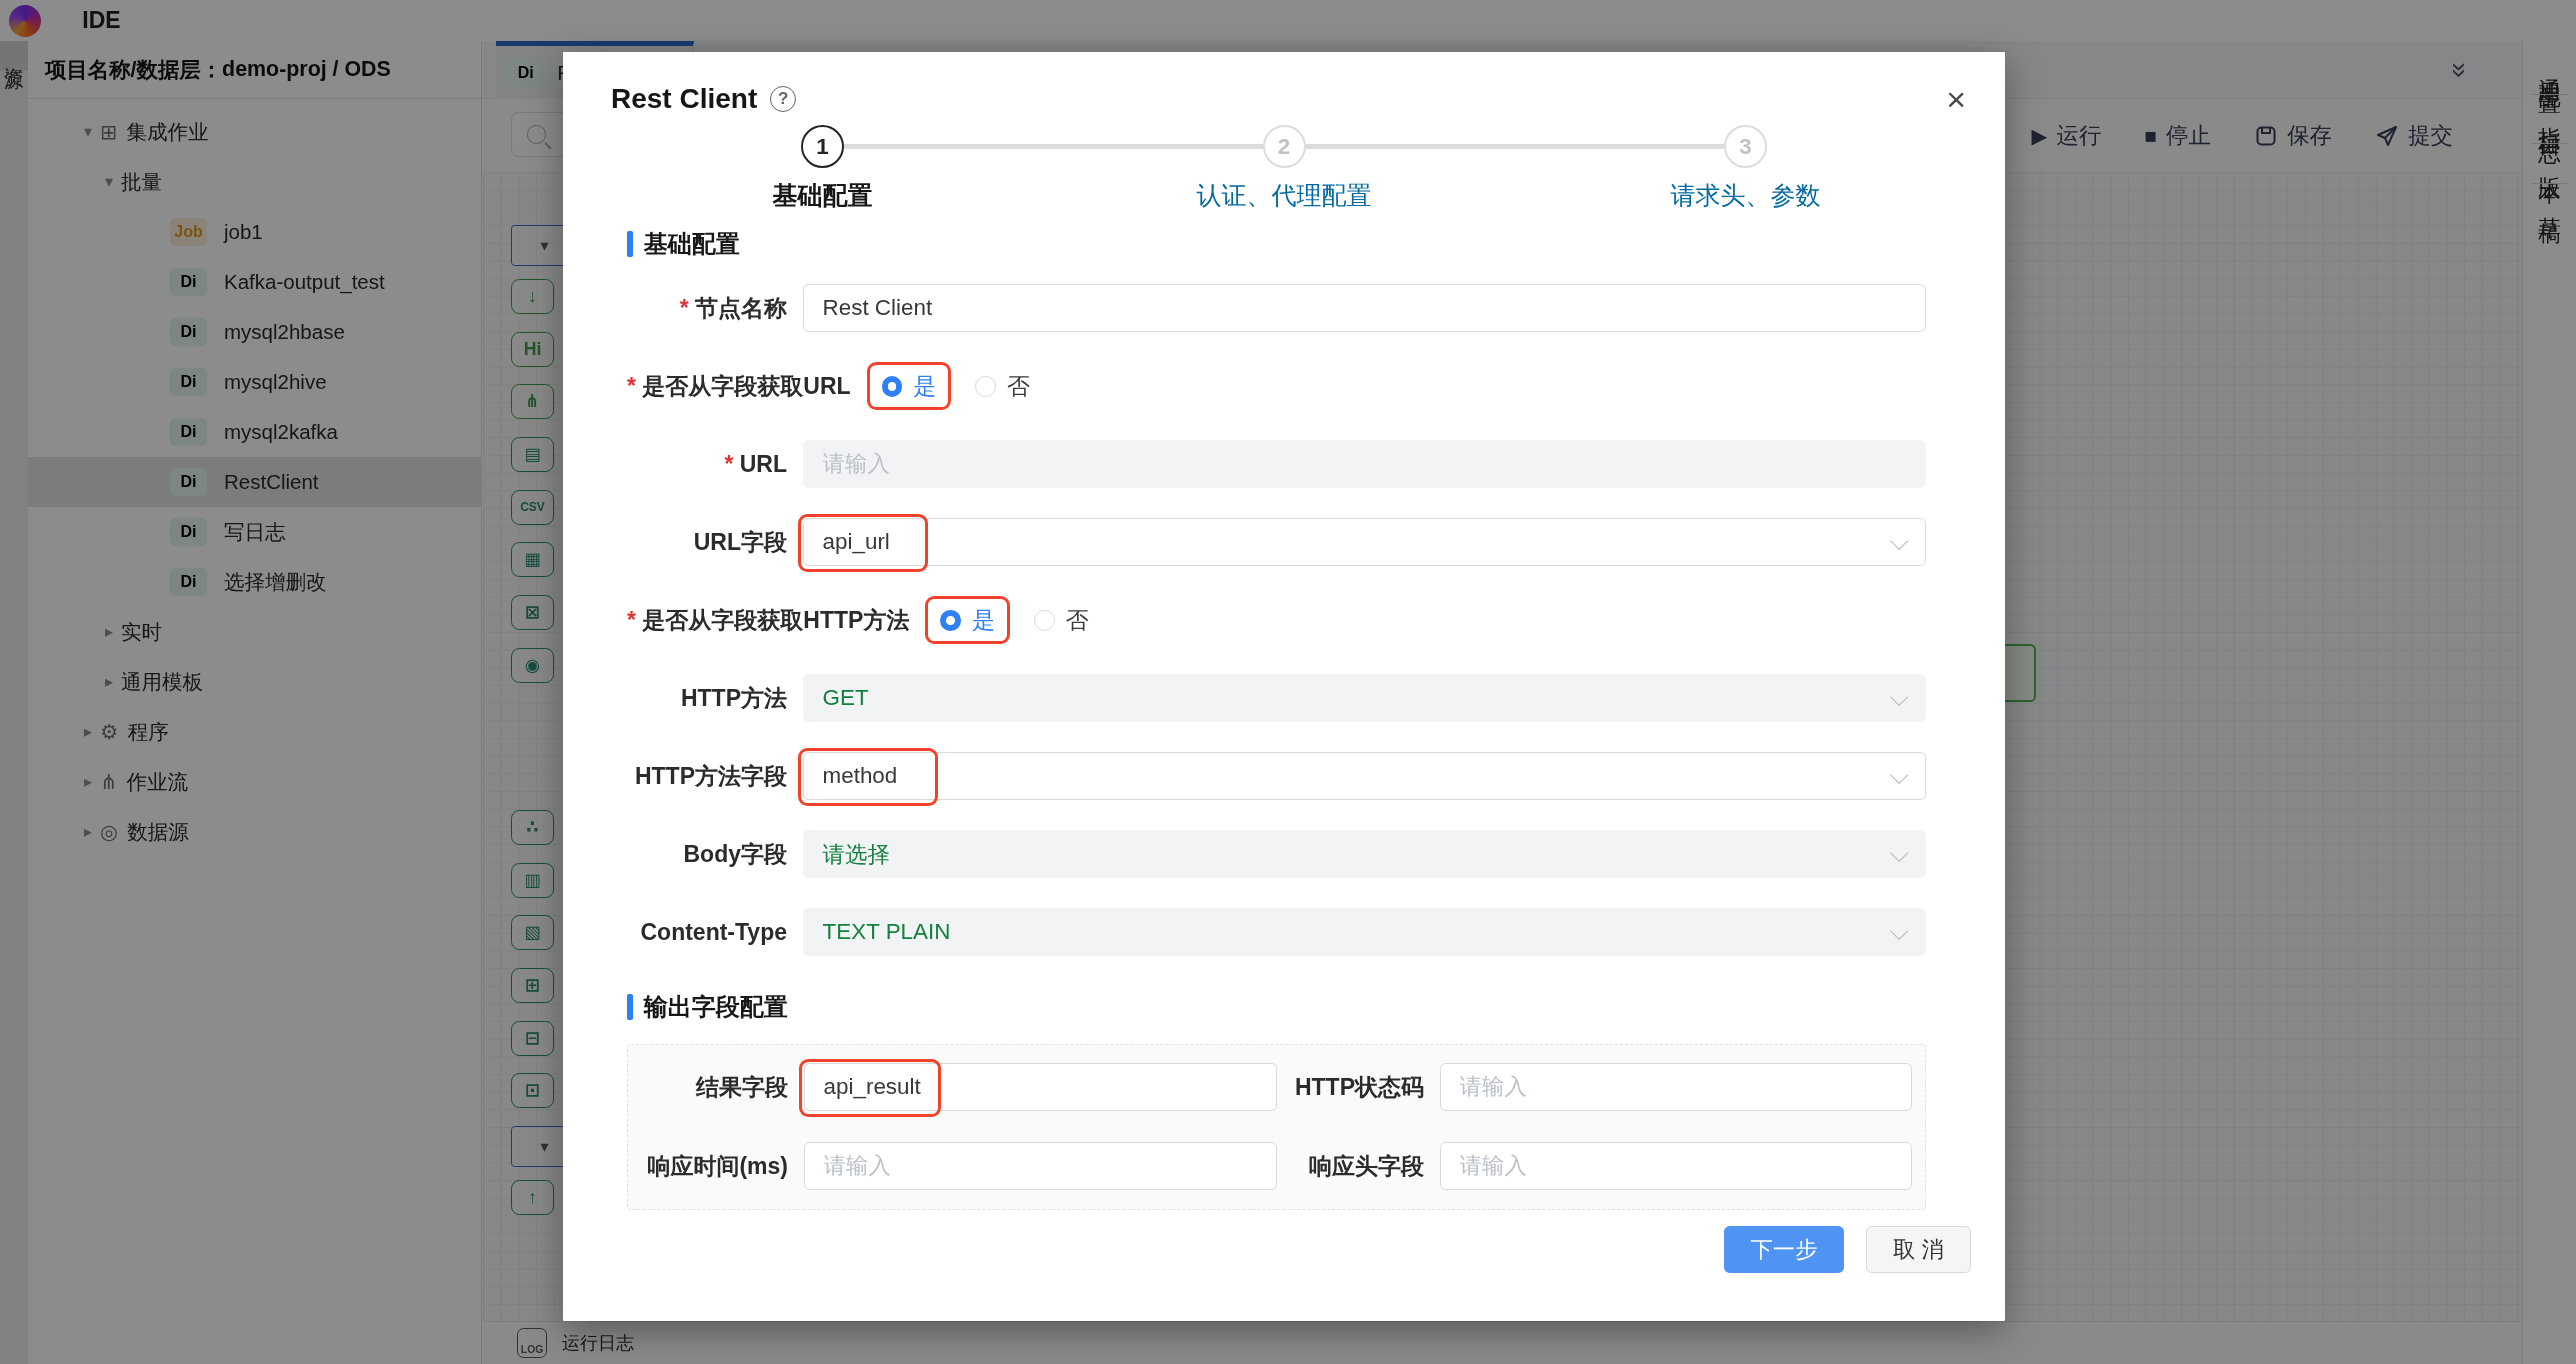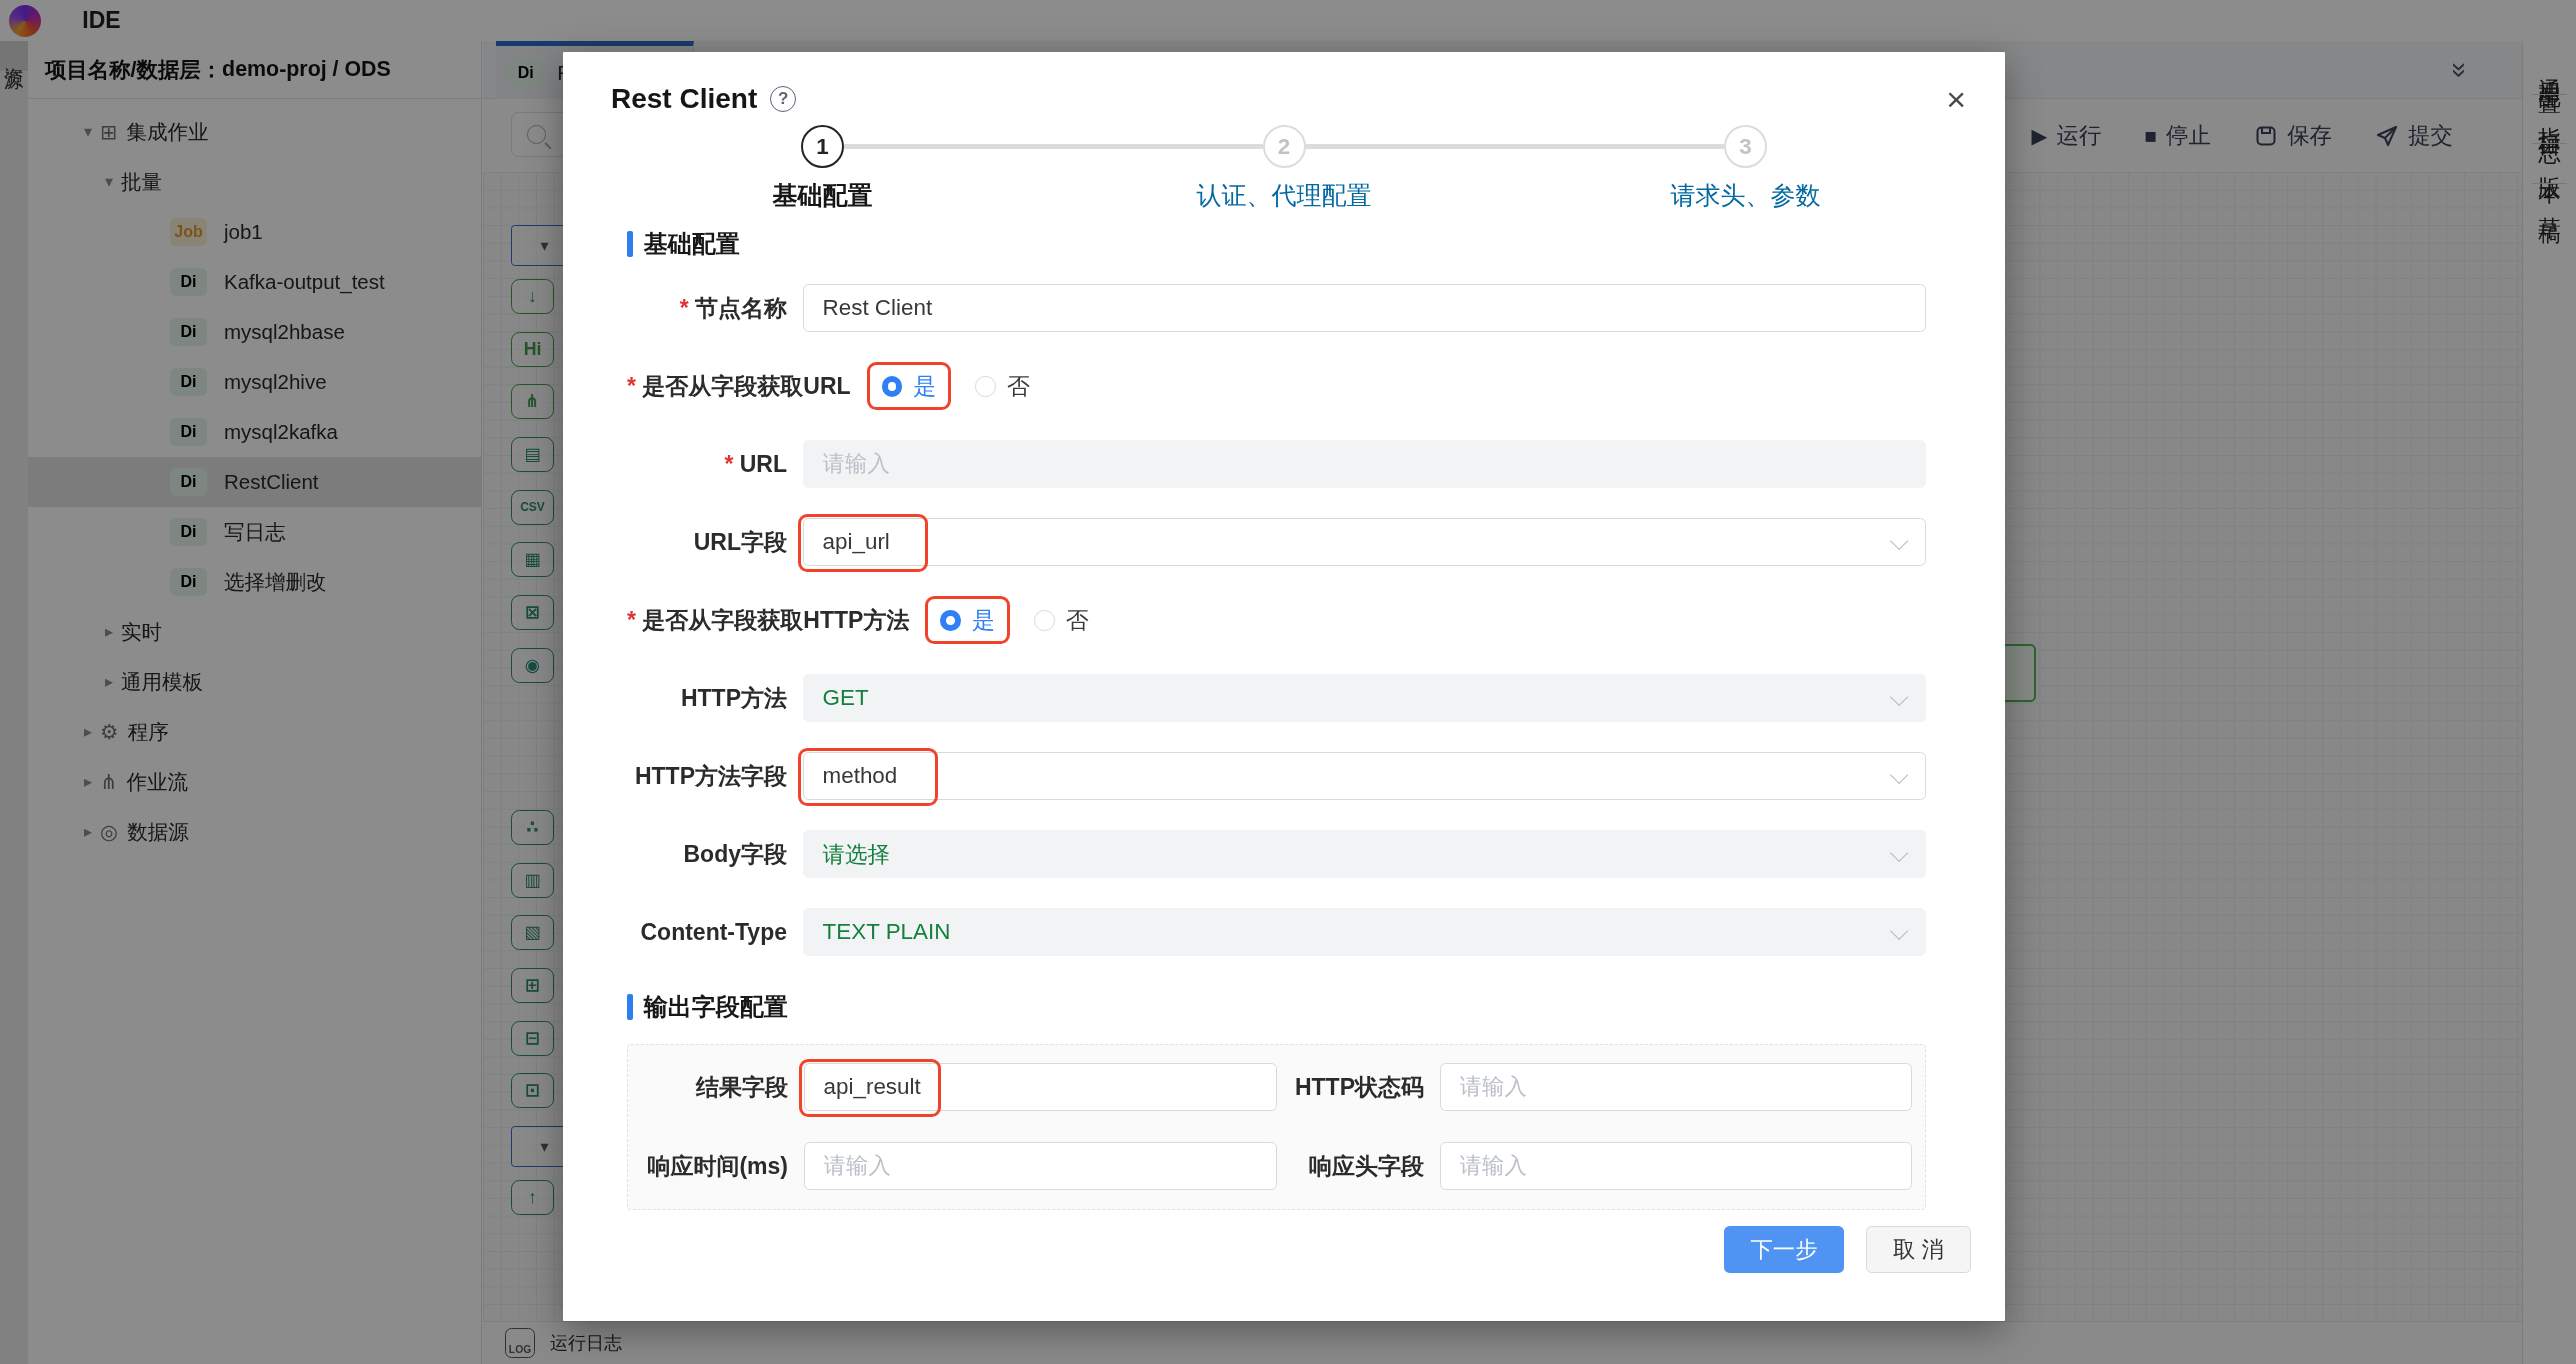--- a/index.html
+++ b/index.html
@@ -54,21 +54,21 @@
           background-image:linear-gradient(#eaebee 0.9px,transparent 0.9px),linear-gradient(90deg,#eaebee 0.9px,transparent 0.9px);
           background-size:17.7px 17.7px; }
   #palette { position:absolute; left:28px; top:53px; width:75px; }
   .pal-btn { width:43px; height:35px; border:1.9px solid; border-radius:8.4px; display:flex; align-items:center; justify-content:center;
              font-size:17.7px; font-weight:700; margin-bottom:17.7px; background:rgba(255,255,255,.35);}
   .pal-btn.green { color:#3f9b47; border-color:#3f9b47; }
   .pal-btn.teal { color:#2b8b72; border-color:#2b8b72; }
   .pal-dd { width:67px; height:41px; border:0.9px solid #3a6bc9; border-radius:3.7px; color:#5a5a5a; display:flex; align-items:center; justify-content:center; font-size:16px; margin-bottom:13px; background:rgba(255,255,255,.35);}
   .pal-gap { margin-top:127px; }
   #node-sliver { position:absolute; left:1499px; top:472px; width:54px; height:58px; border:2.8px solid #57b554; border-radius:5.6px; background:#f2fbf0;}
-  #logbar { position:absolute; left:0; bottom:0; width:2039px; height:43px; background:#fcfcfc; border-top:0.9px solid #e6e6e6; display:flex; align-items:center; padding-left:22px;}
+  #logbar { position:absolute; left:0; bottom:0; width:2039px; height:43px; background:#fcfcfc; border-top:0.9px solid #e6e6e6; display:flex; align-items:center; padding-left:34px;}
   #logicon { width:30px; height:30px; border:1.9px solid #5a5a5a; border-radius:6.5px; color:#5a5a5a; font-size:10.3px; font-weight:700; display:flex; align-items:flex-end; justify-content:center; padding-bottom:1.9px;}
   #logbar .loglabel { font-size:18px; color:#2e2e2e; margin-left:15px; }
 
   
   #rightrail { position:absolute; right:0; top:41px; width:54px; height:1323px; background:#fff; border-left:0.9px solid #e2e2e2; z-index:1;
                display:flex; flex-direction:column; align-items:center; padding-top:17px;}
   .rtab { writing-mode:vertical-rl; text-orientation:upright; font-size:22.4px; color:#262626; letter-spacing:4.7px; padding:1.9px 0; }
   .rdiv { width:35px; border-top:0.9px solid #d9d9d9; margin:13px 0; }
 
   

